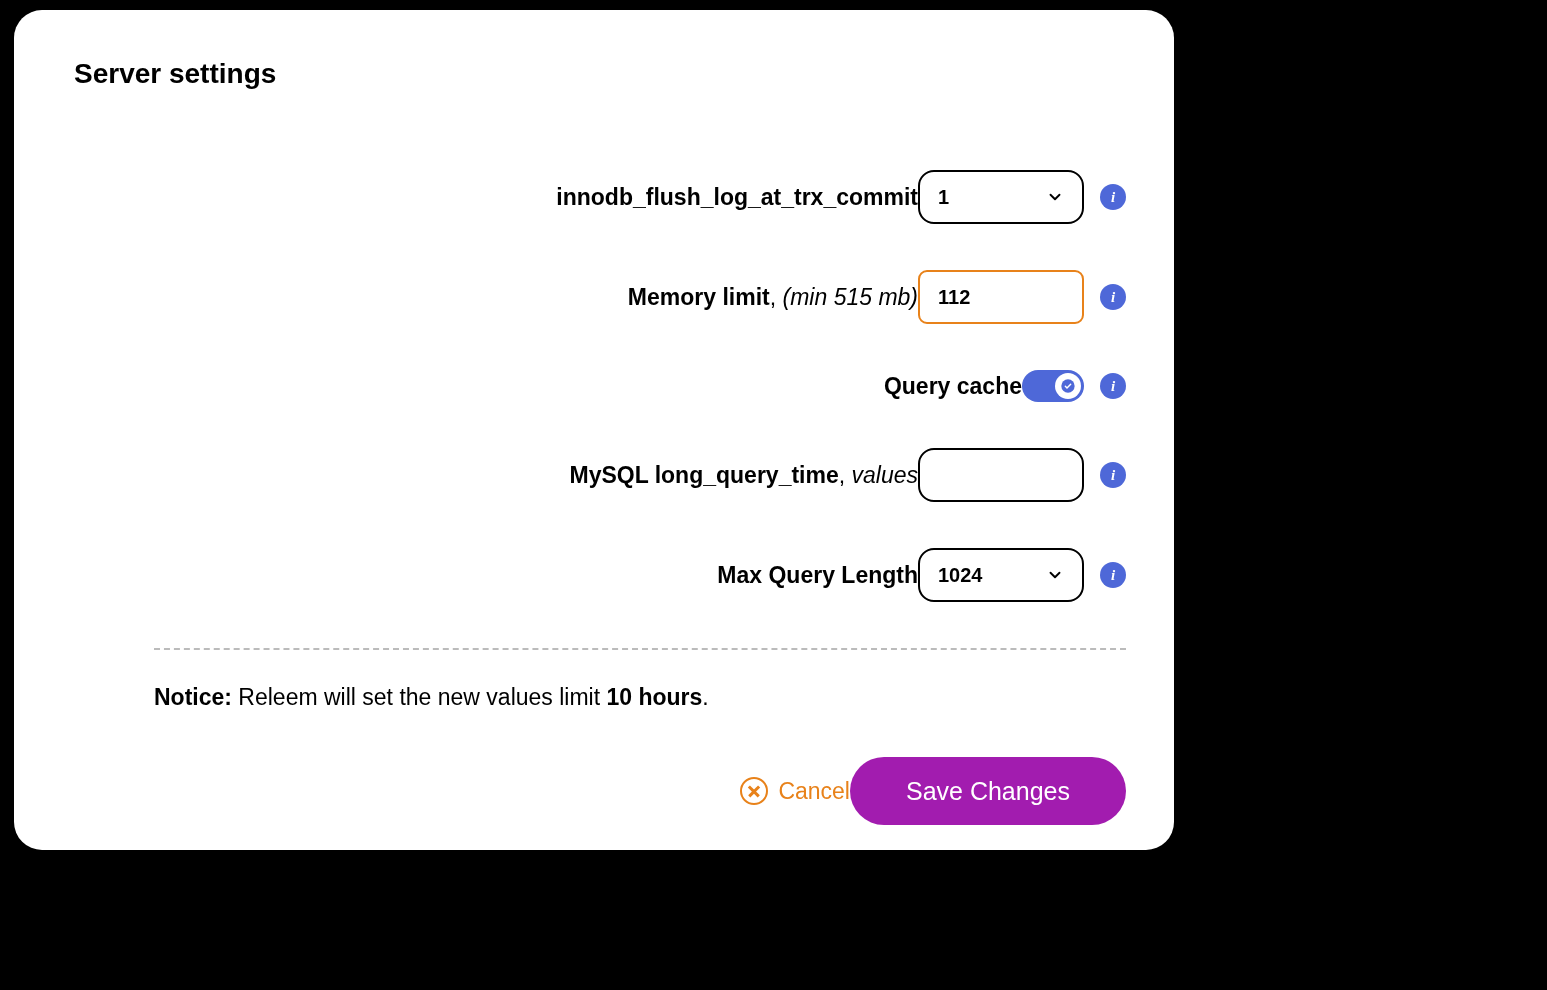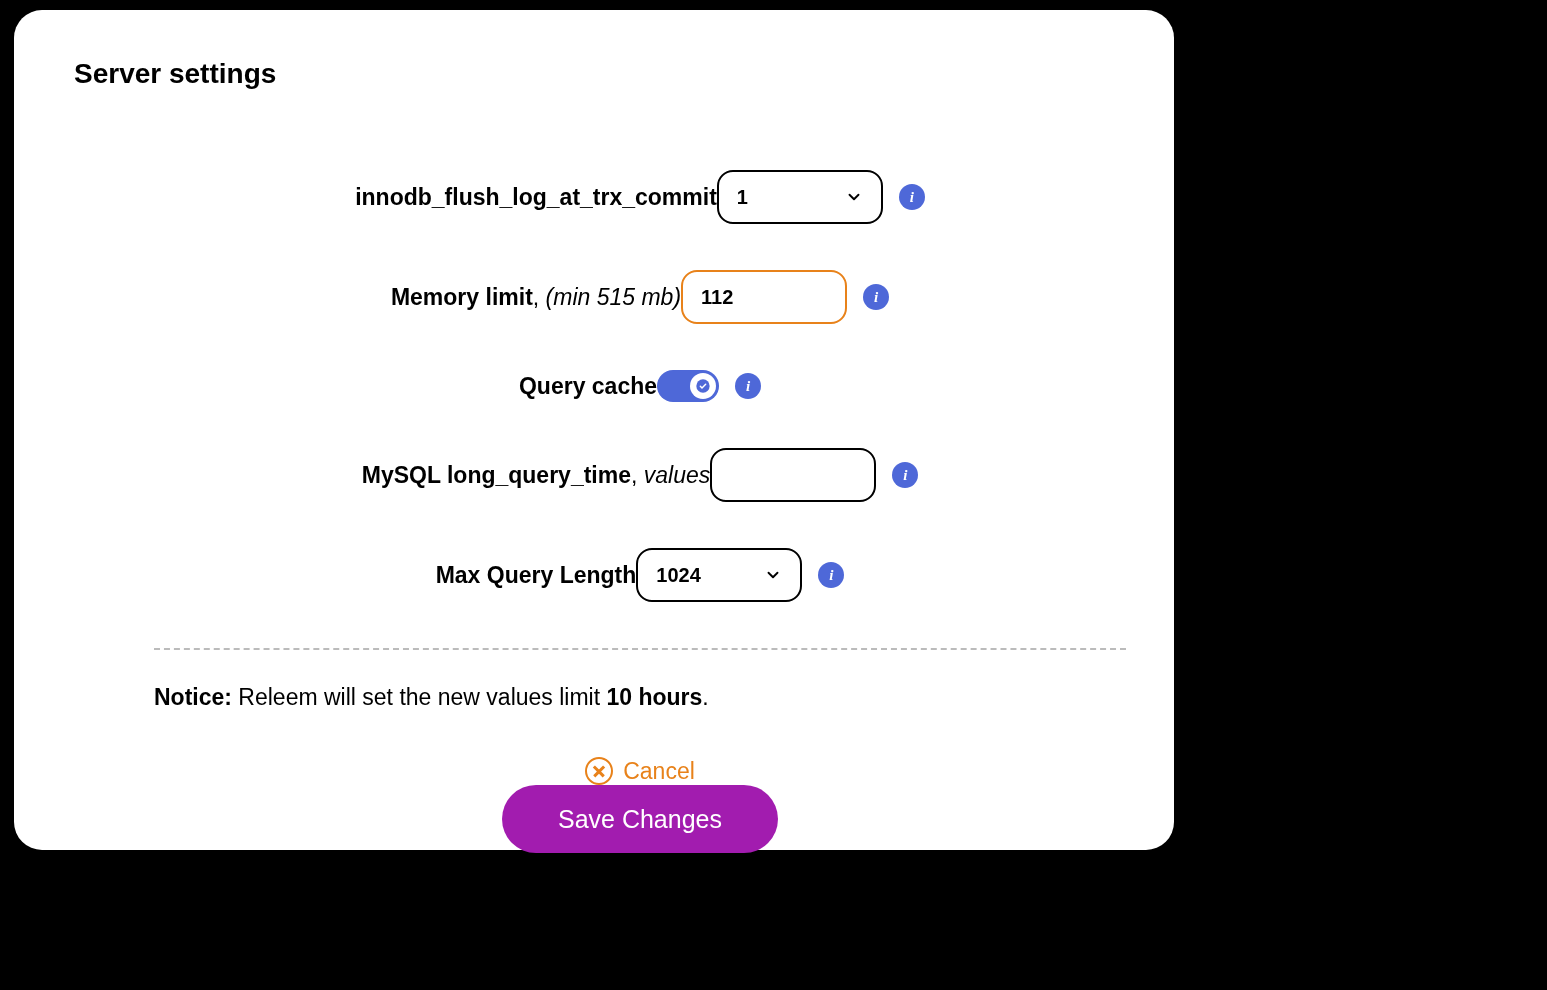--- a/index.html
+++ b/index.html
@@ -27,21 +27,21 @@
       color: #000;
       margin-bottom: 80px;
     }
     .settings-list {
       padding-left: 80px;
       padding-right: 0;
     }
     .setting-row {
       display: flex;
       align-items: center;
-      justify-content: center;
+      justify-content: flex-end;
       margin-bottom: 46px;
     }
     .setting-label {
       font-size: 23px;
       color: #000;
       font-weight: 700;
     }
     .setting-label .hint {
       font-weight: 400;
       font-style: italic;
@@ -73,20 +73,21 @@
       outline: none;
       width: 100%;
       height: 100%;
       background: transparent;
       font-size: 20px;
       font-weight: 700;
       font-family: inherit;
     }
     .text-box.warn {
       border-color: #e8821a;
+      border-radius: 9px;
     }
     .chevron-down {
       width: 18px;
       height: 18px;
       flex-shrink: 0;
     }
     .chevron-down svg { display:block; }
     .info-icon {
       width: 26px;
       height: 26px;
@@ -135,21 +136,20 @@
       margin-bottom: 46px;
       padding-left: 80px;
     }
     .notice .label { font-weight: 700; }
     .notice .emph { font-weight: 700; }
     .actions {
       display: flex;
       align-items: center;
       justify-content: flex-end;
       padding-left: 80px;
-      flex-direction: column;
     }
     .cancel-link {
       display: flex;
       align-items: center;
       gap: 10px;
       color: #e8821a;
       font-size: 23px;
       font-weight: 400;
       cursor: pointer;
     }

